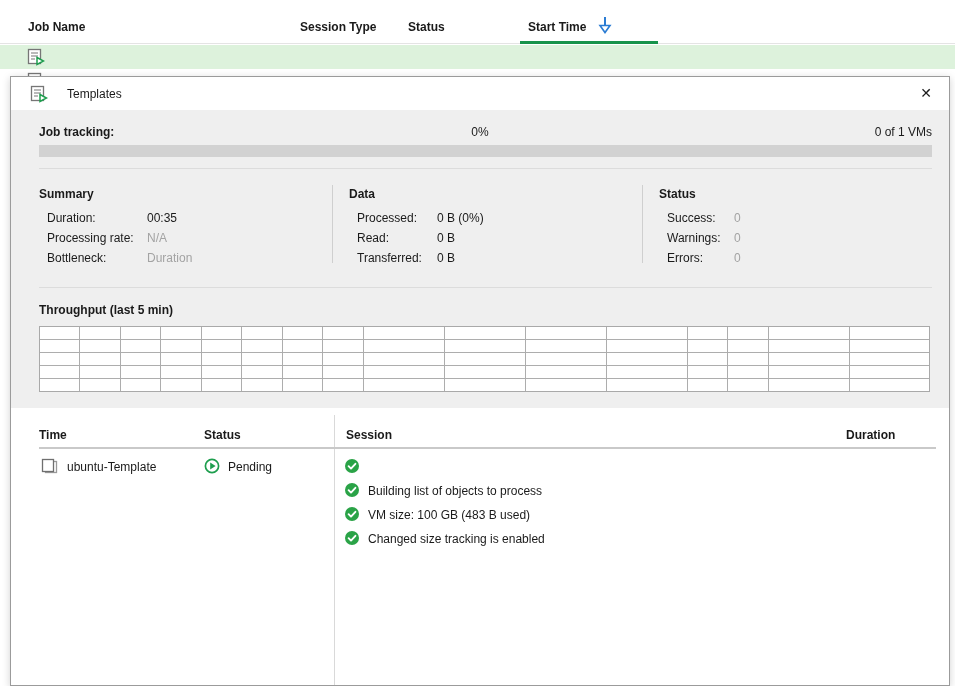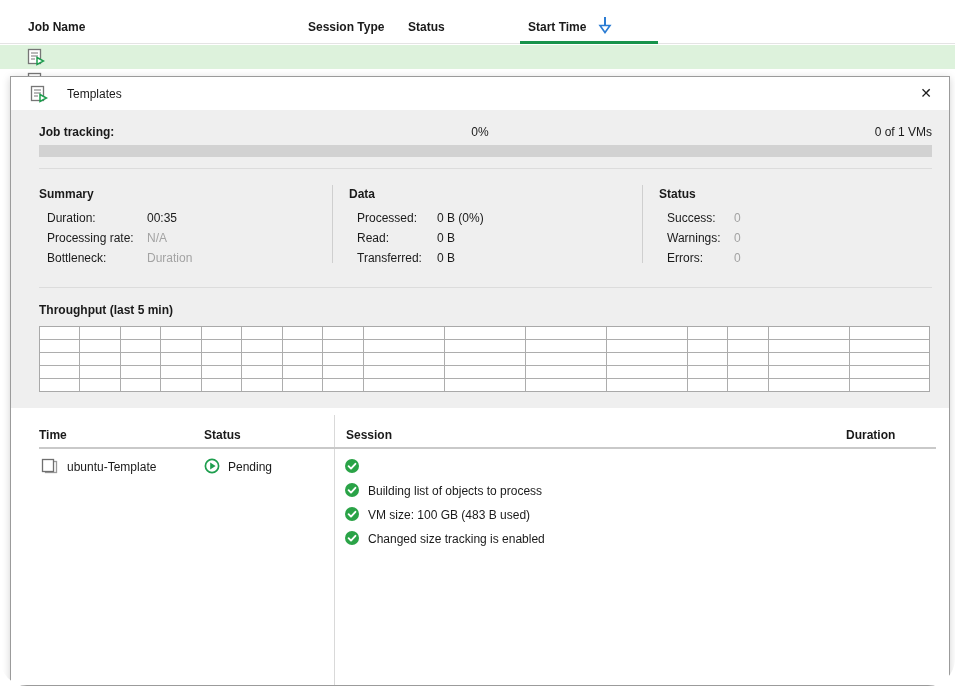--- a/index.html
+++ b/index.html
@@ -1,20 +1,20 @@
 <!DOCTYPE html>
 <html><head>
 <meta charset="utf-8">
 <style>
   * { margin:0; padding:0; box-sizing:border-box; }
   html,body { background:#ffffff; }
   .screen {
     position:relative; width:955px; height:686px; overflow:hidden;
     font-family:"Liberation Sans","DejaVu Sans",sans-serif;
-    font-size:12px; color:#1a1a1a; background:#ffffff;border-radius:27px;
+    font-size:12px; color:#1a1a1a; background:#ffffff;
   }
   .abs { position:absolute; }
   .muted { color:#a3a3a3; }
 
   
   .bg-header-cell { position:absolute; top:20px; font-weight:bold; white-space:nowrap; }
   .bg-header-line { position:absolute; top:43px; left:0; width:955px; height:1px; background:#e4e4e4; }
   .bg-sort-underline { position:absolute; top:41px; left:520px; width:138px; height:3px; background:#17934b; }
   .bg-row { position:absolute; top:45px; left:0; width:955px; height:24px; background:#ddf2dc; }
   .bg-row-cell { position:absolute; top:51px; white-space:nowrap; }
@@ -73,21 +73,21 @@
   .action-item-icon { position:absolute; left:333px; }
   .action-item-text { position:absolute; left:357px; white-space:nowrap; }
 </style>
 </head>
 <body>
 
 <div class="screen">
 
   <div>
     <div class="bg-header-cell" style="left:28px">Job Name</div>
-    <div class="bg-header-cell" style="left:308px">Session Type</div>
+    <div class="bg-header-cell" style="left:300px">Session Type</div>
     <div class="bg-header-cell" style="left:408px">Status</div>
     <div class="bg-header-cell" style="left:528px">Start Time</div>
     <span class="abs" style="left:596px; top:15px;">
       <svg width="18" height="20" viewBox="0 0 18 20">
         <path d="M9 2 V10" stroke="#2b7cd3" stroke-width="2" fill="none"></path>
         <polygon points="4,10.5 14,10.5 9,17.5" fill="#ffffff" stroke="#2b7cd3" stroke-width="1.6"></polygon>
       </svg>
     </span>
     <div class="bg-header-line"></div>
     <div class="bg-sort-underline"></div>

